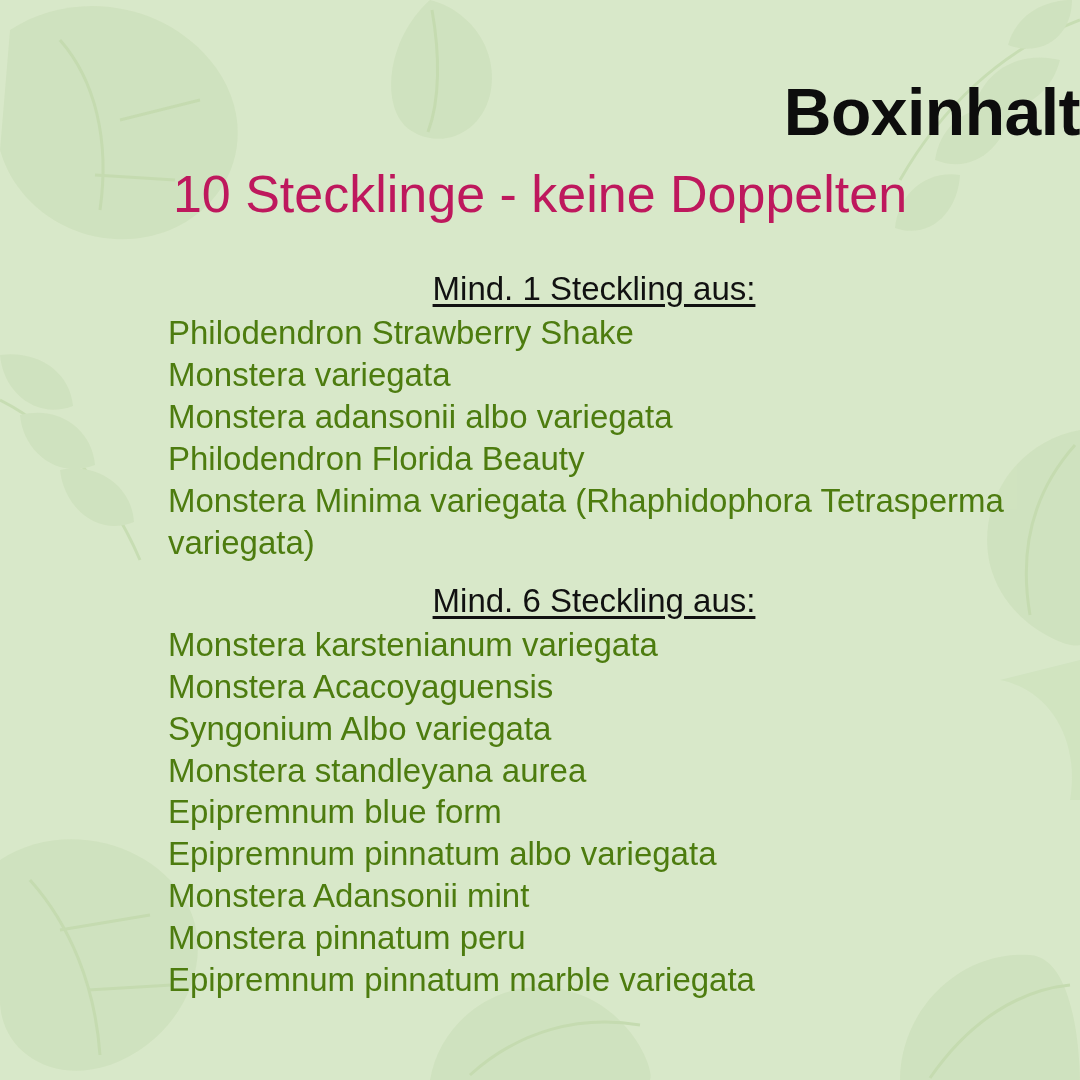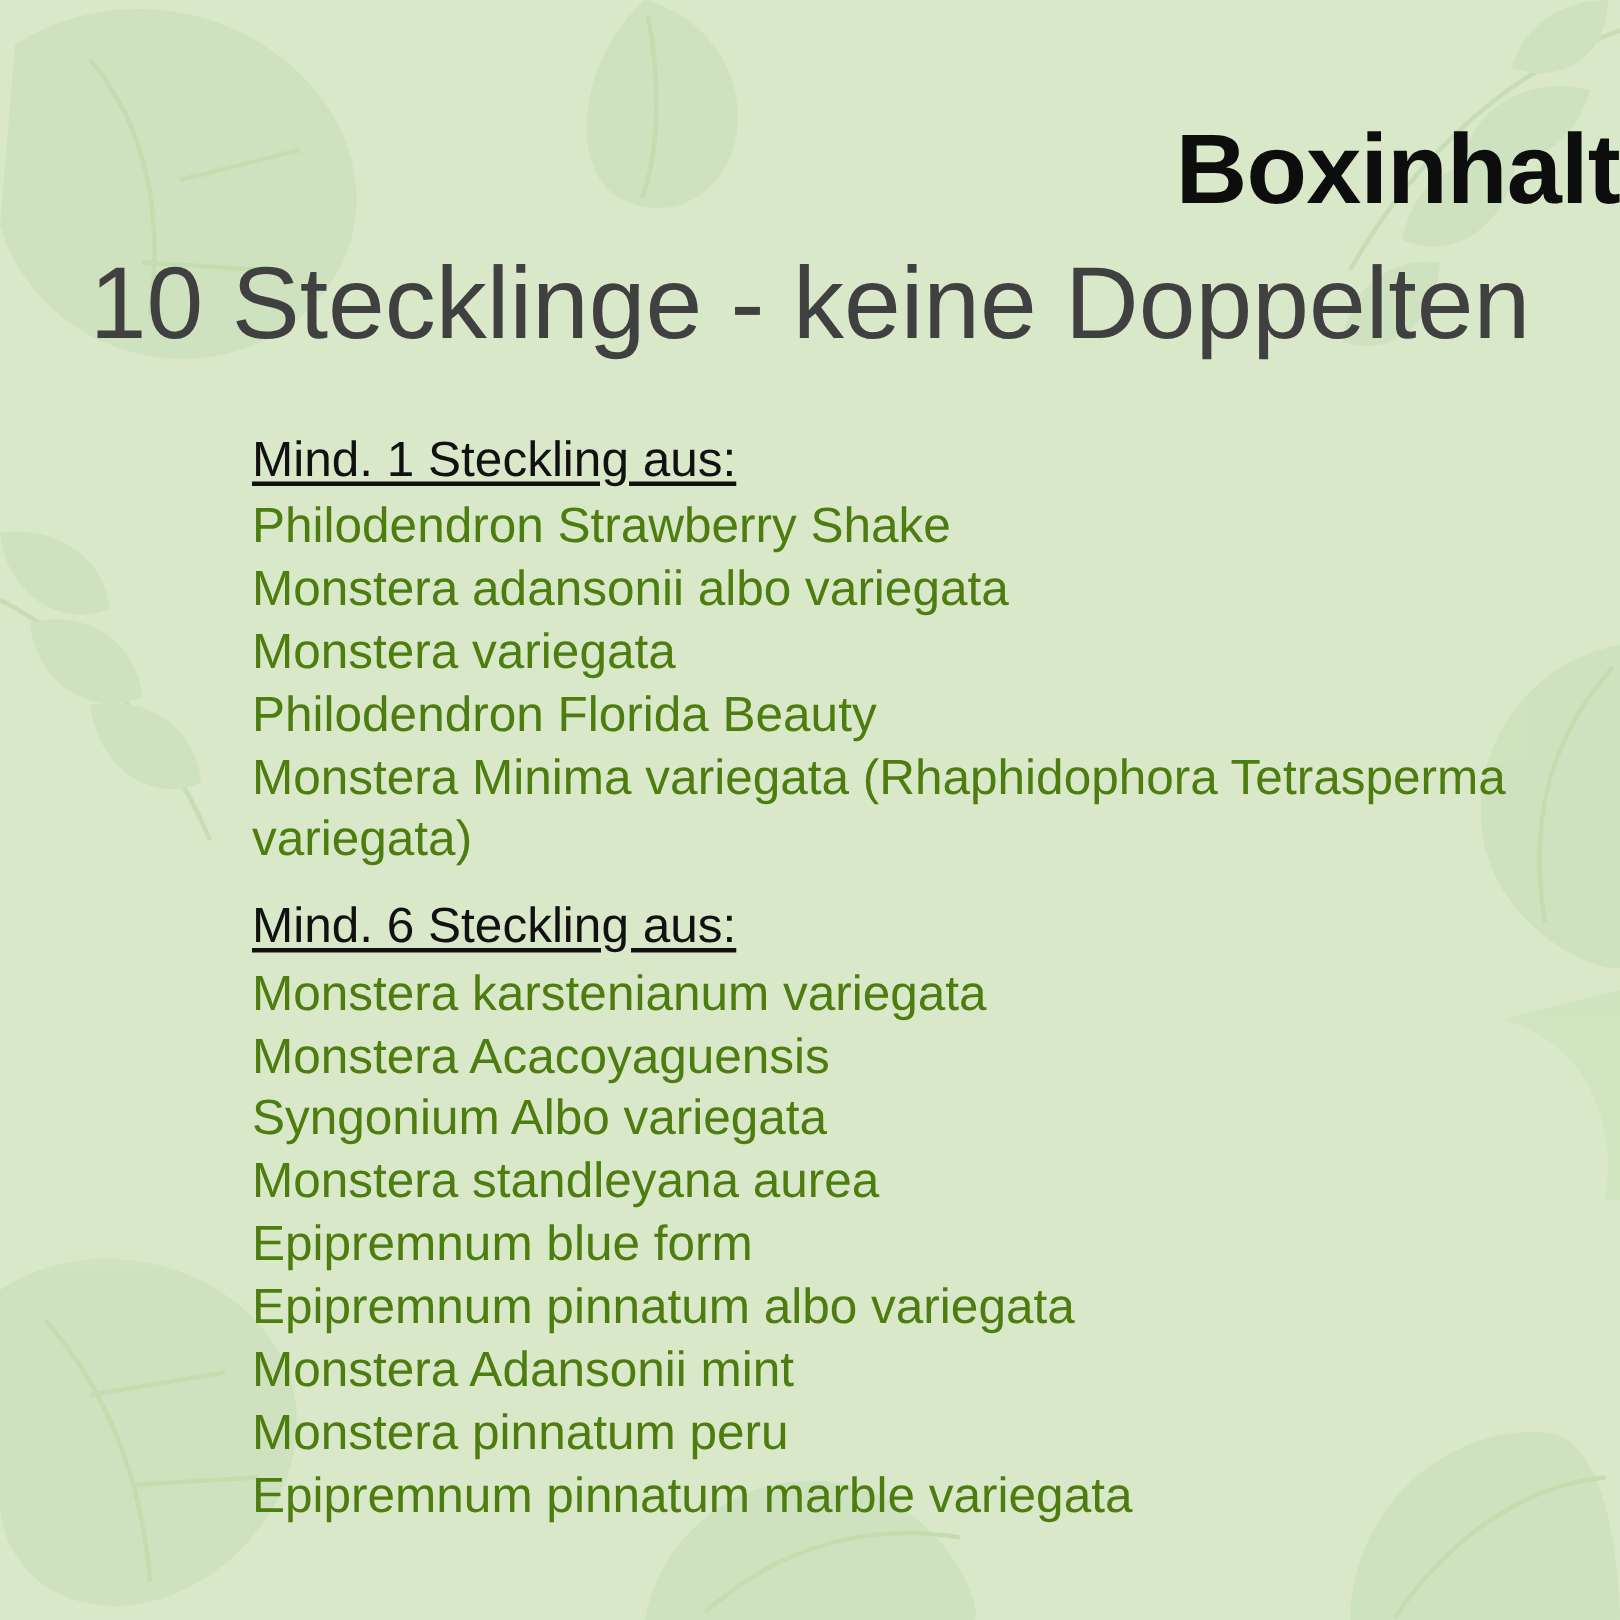--- a/index.html
+++ b/index.html
@@ -43,23 +43,23 @@
     font-size: 66px;
     font-weight: 700;
     color: #0d0d0d;
     letter-spacing: -0.5px;
     margin: 0;
     padding-top: 78px;
     line-height: 1.05;
   }
   .subtitle {
     text-align: center;
-    font-size: 68px;
+    font-size: 52px;
     font-weight: 400;
-    color: #404040;
+    color: #be185d;
     margin: 0;
     padding-top: 20px;
     line-height: 1.05;
   }
   .list-block {
     margin-left: 168px;
     margin-right: 60px;
   }
   .block-1 {
     margin-top: 46px;
@@ -67,20 +67,21 @@
   .block-2 {
     margin-top: 16px;
   }
   .group-head {
     font-size: 33px;
     color: #111111;
     text-decoration: underline;
     text-underline-offset: 4px;
     line-height: 1.28;
     margin-bottom: 2px;
+    text-align: center;
   }
   .group-item {
     font-size: 33px;
     color: #4d7c0f;
     line-height: 1.27;
   }
 </style>
 </head>
 <body>
 
@@ -134,22 +135,22 @@
   </div>
 
   <div class="content">
 
     <h1 class="title">Boxinhalt</h1>
     <h2 class="subtitle">10 Stecklinge - keine Doppelten</h2>
 
     <div class="list-block block-1">
       <div class="group-head">Mind. 1 Steckling aus:</div>
       <div class="group-item">Philodendron Strawberry Shake</div>
+      <div class="group-item">Monstera variegata</div>
       <div class="group-item">Monstera adansonii albo variegata</div>
-      <div class="group-item">Monstera variegata</div>
       <div class="group-item">Philodendron Florida Beauty</div>
       <div class="group-item">Monstera Minima variegata (Rhaphidophora Tetrasperma variegata)</div>
     </div>
 
     <div class="list-block block-2">
       <div class="group-head">Mind. 6 Steckling aus:</div>
       <div class="group-item">Monstera karstenianum variegata</div>
       <div class="group-item">Monstera Acacoyaguensis</div>
       <div class="group-item">Syngonium Albo variegata</div>
       <div class="group-item">Monstera standleyana aurea</div>

